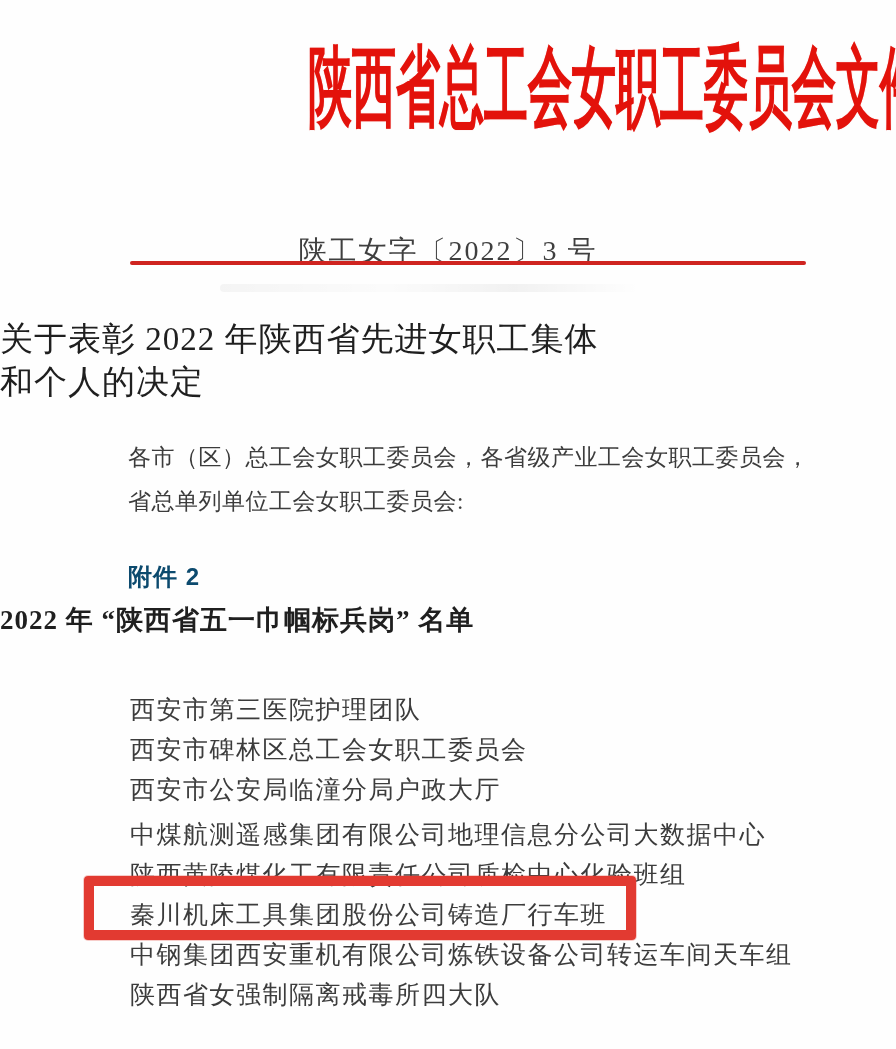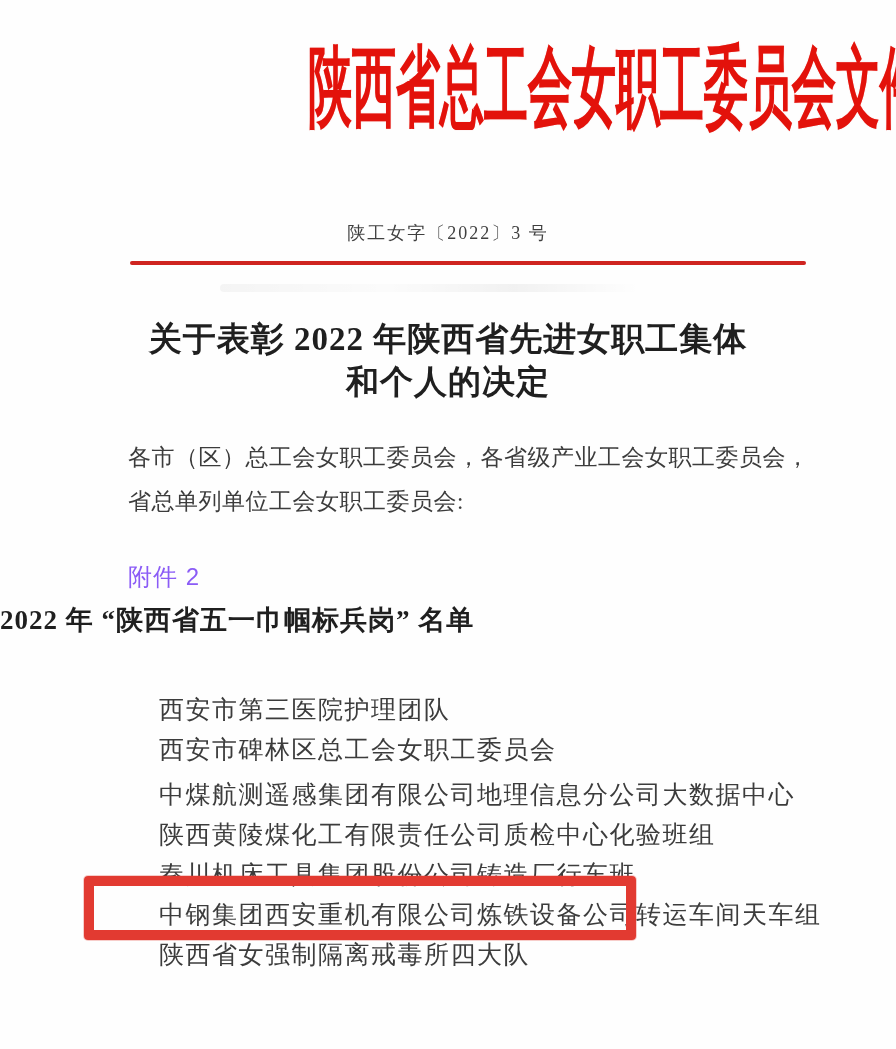--- a/index.html
+++ b/index.html
@@ -31,58 +31,57 @@
     line-height:92px;
     color:var(--banner-red);
     white-space:nowrap;
     transform:scaleX(0.50);
     transform-origin:50% 50%;
     letter-spacing:0px;
     text-shadow:0 0 1px rgba(227,18,11,.55);
   }
   
   .doc-number{
-    position:absolute;top:221px;left:0;width:100%;
+    position:absolute;top:232px;left:0;width:100%;
     text-align:center;
-    font-size:18px;
+    font-size:28px;
     letter-spacing:2px;
     color:#3f3f3f;
   }
   
   .red-rule{
     position:absolute;top:261px;left:130px;
     width:676px;height:4px;
     background:var(--rule-red);
     border-radius:2px;
   }
   
   .doc-title{
     position:absolute;top:318px;left:0;width:100%;
-    text-align:center;
     font-size:33px;
-    font-weight:bold;
+    font-weight:normal;
     line-height:43px;
     color:var(--ink-dark);
     letter-spacing:1px;
   }
   
   .salutation{
     position:absolute;top:436px;left:128px;width:690px;
     font-size:23px;
     line-height:44px;
     letter-spacing:0.5px;
     color:var(--ink-body);
   }
   
   .attachment-label{
     position:absolute;top:561px;left:128px;
     font-size:24px;
-    font-weight:400;
+    font-weight:700;
     font-family:"Liberation Sans","DejaVu Sans",sans-serif;
-    color:#8b5cf6;
+    color:#0c4a6e;
     letter-spacing:1px;
   }
   
   .list-title{
     position:absolute;top:602px;left:0;width:100%;
     font-size:27px;
     font-weight:bold;
     color:var(--ink-dark);
     letter-spacing:1px;
   }
@@ -90,21 +89,20 @@
   .award-list{
     position:absolute;top:690px;left:130px;
     font-size:25px;
     color:var(--ink-body);
   }
   .award-item{
     height:40px;
     line-height:40px;
     letter-spacing:1.5px;
     white-space:nowrap;
-    margin-left:29px;
   }
   .award-item.group-start{margin-top:5px;}
   
   .highlight-box{
     position:absolute;left:84px;top:876px;
     width:532px;height:44px;
     border:10px solid var(--box-red);
     border-radius:4px;
     background:transparent;
     z-index:3;
@@ -141,20 +139,21 @@
     <div>省总单列单位工会女职工委员会:</div>
   </div>
 
   <div class="attachment-label">附件 2</div>
 
   <div class="list-title">2022 年 “陕西省五一巾帼标兵岗” 名单</div>
 
   <div class="award-list">
     <div class="award-item">西安市第三医院护理团队</div>
     <div class="award-item">西安市碑林区总工会女职工委员会</div>
+    <div class="award-item">西安市公安局临潼分局户政大厅</div>
     <div class="award-item group-start">中煤航测遥感集团有限公司地理信息分公司大数据中心</div>
     <div class="award-item">陕西黄陵煤化工有限责任公司质检中心化验班组</div>
     <div class="award-item">秦川机床工具集团股份公司铸造厂行车班</div>
     <div class="award-item">中钢集团西安重机有限公司炼铁设备公司转运车间天车组</div>
     <div class="award-item">陕西省女强制隔离戒毒所四大队</div>
   </div>
 
   <div class="highlight-box"></div>
 
 </div>

